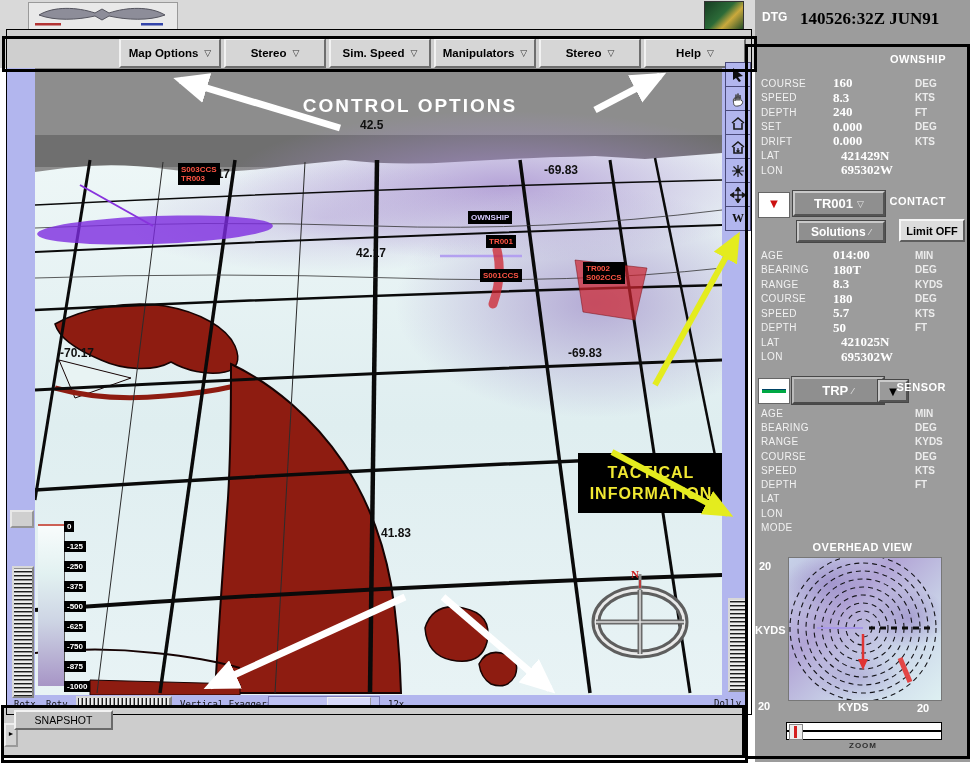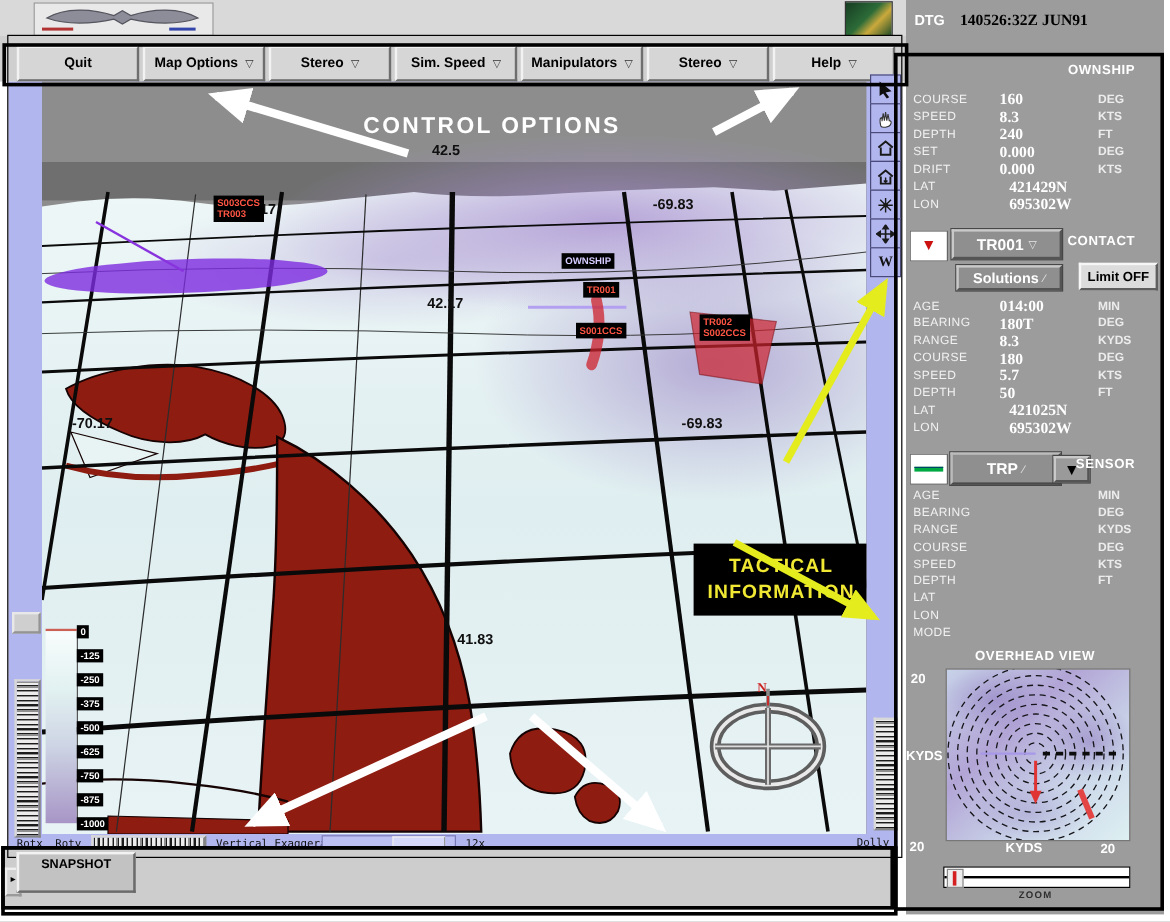--- a/index.html
+++ b/index.html
@@ -40,24 +40,24 @@
           border:2px outset #d8d8d8}
   .hthumb{background:repeating-linear-gradient(90deg,#1c1c1c 0 1px,#ececec 1px 3px,#8f8f8f 3px 4px);
           border:2px outset #d8d8d8}
   .tinytxt{font-family:"DejaVu Sans Mono",monospace;font-size:9px;color:#101010;white-space:nowrap}
   
   .railbtn{position:absolute;left:725px;width:24px;height:23px;background:#b2b6ee;
            border:1px solid #4a4a7a;display:flex;align-items:center;justify-content:center}
   
   .tframe{position:absolute;left:1px;top:705px;width:744px;height:53px;border:3px solid #000;
           background:#cdcdcd;box-sizing:border-box}
-  .tb{position:absolute;height:34px;background:#d4d4d4;
+  .tb{position:absolute;height:20px;background:#d4d4d4;
       border-top:2px solid #f2f2f2;border-left:2px solid #f2f2f2;
       border-bottom:2px solid #6a6a6a;border-right:2px solid #6a6a6a;
-      font-size:10.5px;font-weight:bold;color:#000;text-align:center;line-height:17px;
+      font-size:10.5px;font-weight:normal;color:#000;text-align:center;line-height:17px;
       box-sizing:border-box;width:99px}
   .tb.pressed{background:#e2e2e2;border-top:2px solid #6a6a6a;border-left:2px solid #6a6a6a;
       border-bottom:2px solid #f2f2f2;border-right:2px solid #f2f2f2}
   .tb.dark{background:#c2c2c2}
   
   .rpanel{position:absolute;left:755px;top:0;width:215px;height:762px;background:#9c9c9c}
   .rp-label{color:#f2f2f2;font-size:10px;font-weight:normal;letter-spacing:.4px}
   .rp-val{font-family:"Liberation Serif",serif;font-weight:bold;font-size:13px;color:#fff}
   .rp-unit{color:#ececec;font-size:10px;font-weight:bold}
   .sect-title{position:absolute;color:#fff;font-weight:bold;font-size:11px;letter-spacing:.5px}
@@ -83,23 +83,20 @@
       <svg width="146" height="24" viewBox="0 0 146 24">
         <path d="M10,12 C25,3 48,4 66,10 L73,6 L80,10 C98,4 121,3 136,12 C120,18 98,17 80,13 L73,17 L66,13 C48,17 26,18 10,12 Z" fill="#8d8d99" stroke="#55555f" stroke-width="1"></path>
         <rect x="6" y="20" width="26" height="2.5" fill="#b23333"></rect>
         <rect x="112" y="20" width="22" height="2.5" fill="#3344aa"></rect>
       </svg>
     </div>
     <div class="abs" style="left:704px;top:1px;width:38px;height:28px;border:1px solid #333;background:linear-gradient(135deg,#163d22 0%,#2c6b38 45%,#caa93c 65%,#1c4a28 100%)"></div>
   </div>
 
   <div class="menubar">
-    <div class="mbtn" style="left:14px">
-        <span>Quit</span>
-      </div>
     <div class="mbtn" style="left:119px">
         <span>Map Options</span>
         <span class="dg">▽</span>
       </div>
     <div class="mbtn" style="left:224px">
         <span>Stereo</span>
         <span class="dg">▽</span>
       </div>
     <div class="mbtn" style="left:329px">
         <span>Sim. Speed</span>
@@ -313,21 +310,21 @@
     <div class="tb">FEEDER:OFF</div>
     <div class="tb">SURFACE OFF</div>
     <div class="tb pressed">RUNNING</div>
     <div class="tb dark">BACKWARDS</div>
     <div class="tb dark">FORWARD</div>
     <div class="tb dark">SNAPSHOT</div>
   </div>
 
   <div class="rpanel">
     <span class="abs" style="left:7px;top:10px;color:#fff;font-weight:bold;font-size:12px">DTG</span>
-    <span class="abs" style="left:45px;top:9px;color:#000;font-weight:bold;font-size:13px;font-family:'Liberation Serif',serif">140526:32Z JUN91</span>
+    <span class="abs" style="left:45px;top:9px;color:#000;font-weight:bold;font-size:17px;font-family:'Liberation Serif',serif">140526:32Z JUN91</span>
 
     <span class="sect-title" style="right:24px;top:53px">OWNSHIP</span>
     <div class="datarows" style="left:6px;top:76px;width:192px">
       <span class="rp-label">COURSE</span>
         <span class="rp-val">160</span>
         <span class="rp-unit">DEG</span>
       <span class="rp-label">SPEED</span>
         <span class="rp-val">8.3</span>
         <span class="rp-unit">KTS</span>
       <span class="rp-label">DEPTH</span>

